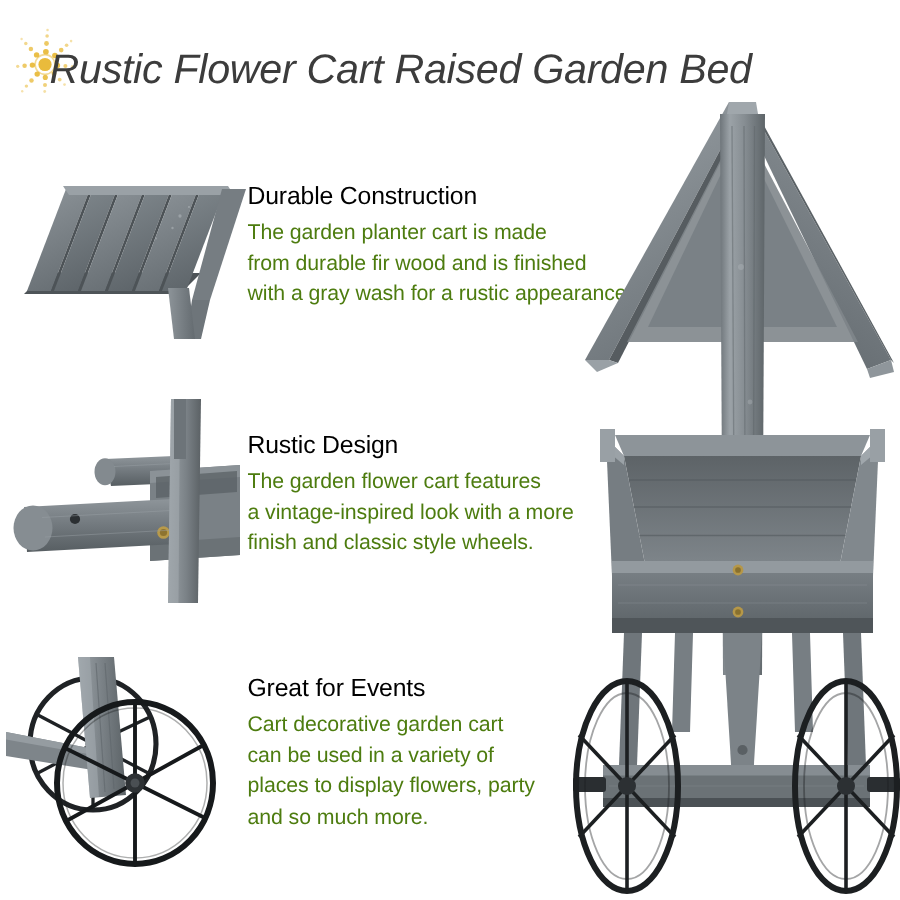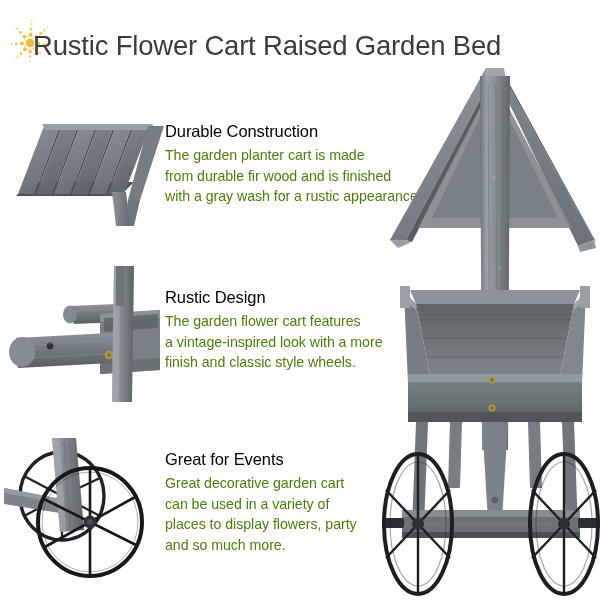--- a/index.html
+++ b/index.html
@@ -5,21 +5,21 @@
   * { box-sizing: border-box; margin: 0; padding: 0; }
   html, body {
     width: 600px; height: 600px;
     background: #ffffff;
     font-family: "Liberation Sans", sans-serif;
     overflow: hidden;
   }
   #page { position: relative; width: 600px; height: 600px; background: #fff; }
 
   
-  #header { position: absolute; left: 0; top: 0; width: 480px; height: 92px; }
+  #header { position: absolute; left: 0; top: 0; width: 480px; height: 92px; font-style: italic; }
   #logo-sun { position: absolute; left: 8px; top: 14px; width: 46px; height: 52px; }
   #page-title {
     position: absolute; left: 33px; top: 30px;
     font-size: 27.5px; font-weight: 400; color: #3c3c3c;
     letter-spacing: -0.2px; white-space: nowrap;
   }
 
   
   .feature { position: absolute; }
   .feature-text { position: absolute; left: 165px; width: 250px; }
@@ -277,21 +277,21 @@
           </g>
         </g>
         <circle cx="86" cy="84" r="6.5" fill="#2d3134"></circle>
         <circle cx="86" cy="84" r="3" fill="#4a4f53"></circle>
       </svg>
     </div>
 
     <div class="feature-text">
       <div class="feature-heading">Great for Events</div>
       <div class="feature-body">
-        <div>Great decorative garden cart</div>
+        <div>Cart decorative garden cart</div>
         <div>can be used in a variety of</div>
         <div>places to display flowers, party</div>
         <div>and so much more.</div>
       </div>
     </div>
   </div>
 
   <div id="product">
     <svg width="218" height="540" viewBox="0 0 218 540">
       <defs>

